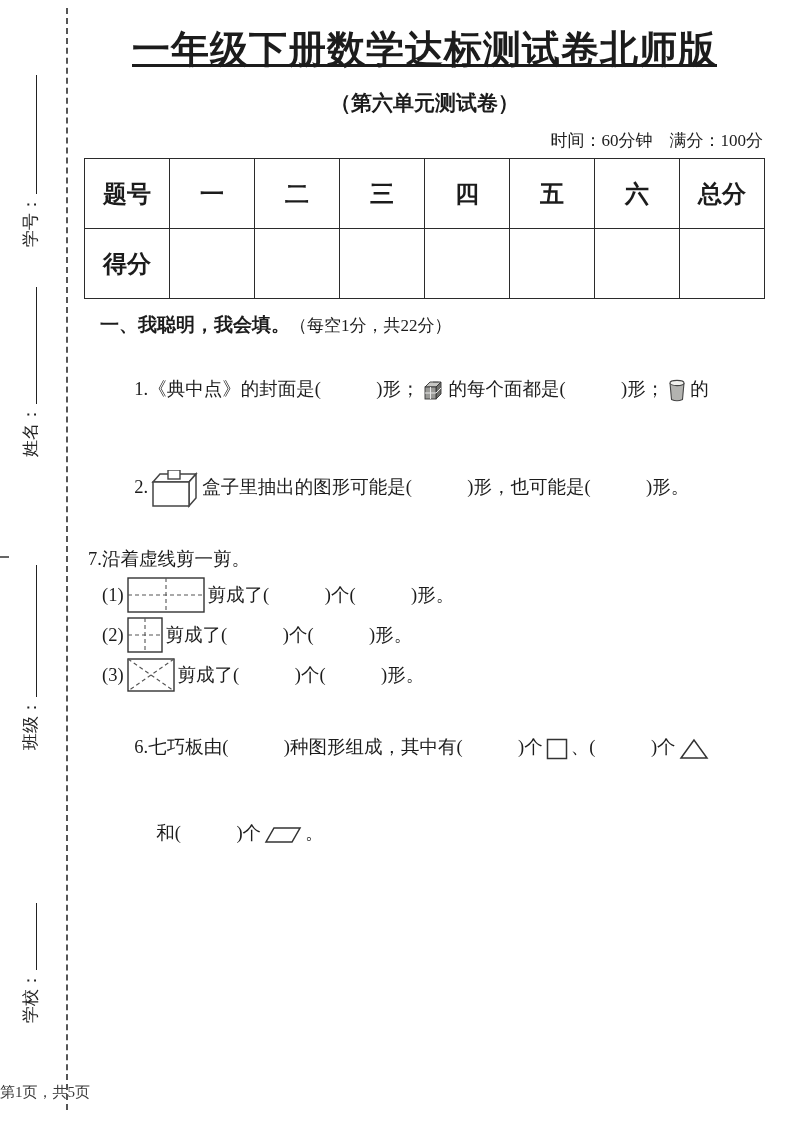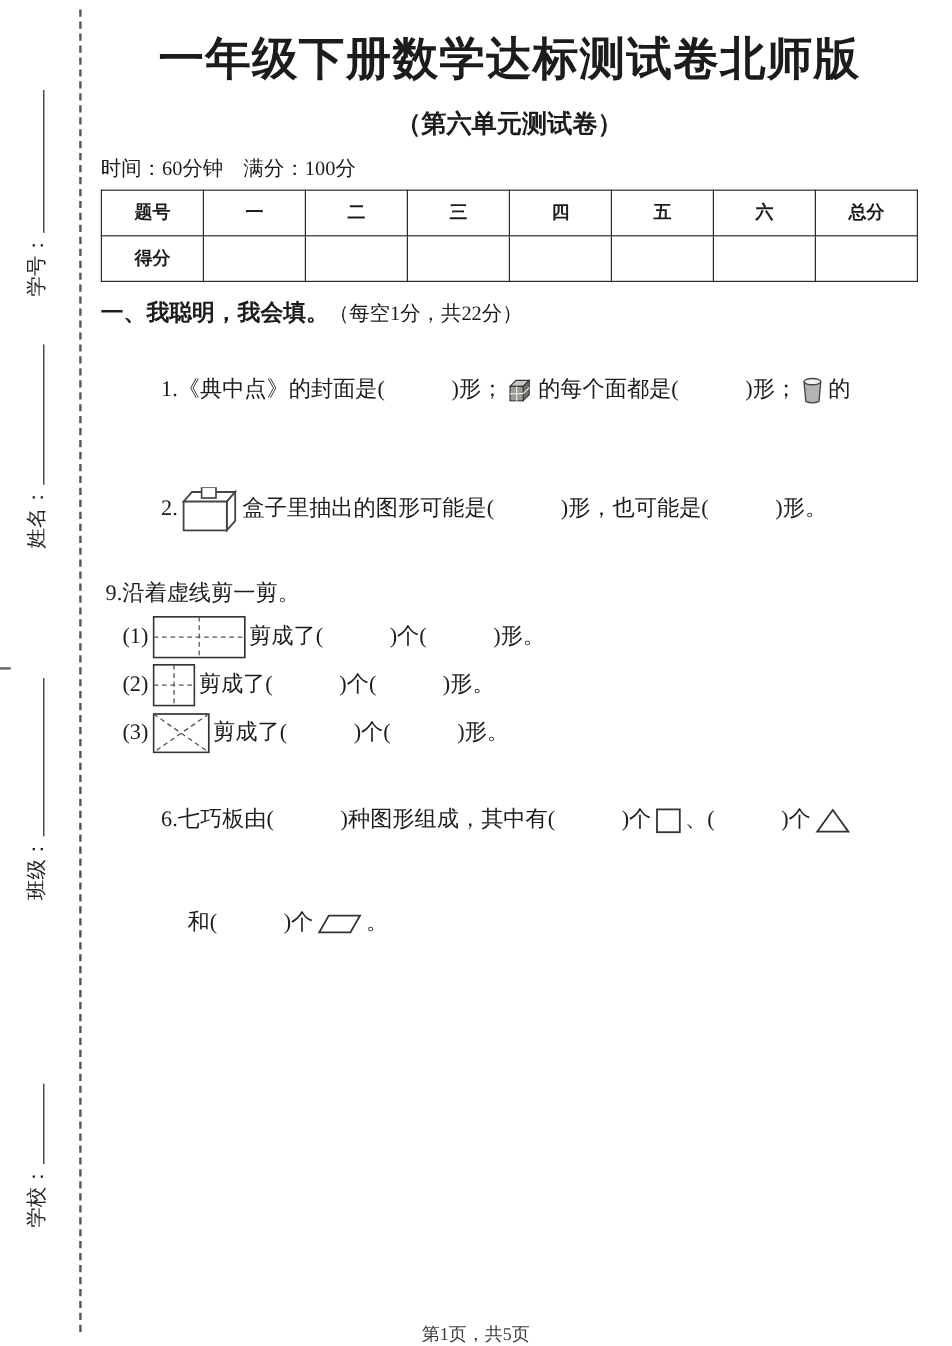--- a/index.html
+++ b/index.html
@@ -12,44 +12,44 @@
   .fold-mark { position:absolute; left:0; width:9px; border-top:2px solid #666; }
   .sidebar-field {
     position:absolute; height:26px; display:flex; align-items:flex-end;
     transform:rotate(-90deg); transform-origin:left top; font-size:17px; color:#222;
   }
   .sf-label { white-space:nowrap; line-height:22px; }
   .sf-line { flex:1; border-bottom:1.6px solid #222; margin-bottom:5px; margin-left:2px; }
 
   
   .content { position:absolute; left:84px; top:0; width:681px; }
-  .title { margin:24px 0 0; text-align:center; font-size:38px; font-weight:600; letter-spacing:1px; }
+  .title { margin:24px 0 0; text-align:center; font-size:38px; font-weight:600; letter-spacing:1px;text-decoration:underline; }
   .subtitle { margin:14px 0 0; text-align:center; font-size:21px; font-weight:600; }
-  .info-line { margin:12px 2px 6px 0; font-size:17px; }
+  .info-line { margin:12px 2px 6px 0; text-align:right; font-size:17px; }
 
   table.score { width:100%; border-collapse:collapse; table-layout:fixed; }
   table.score td { border:1.7px solid #2b2b2b; height:37px; text-align:center;
-    font-size:15px; font-weight:700; padding:0;font-family:Liberation Mono, monospace; }
+    font-size:24px; font-weight:700; padding:16px;font-family:Liberation Mono, monospace; }
 
-  .section-head { margin:13px 0 8px; font-size:19px; }
+  .section-head { margin:13px 16px 8px; font-size:19px; }
   .section-title { font-weight:700; }
   .section-note { font-size:17px; }
 
   .questions { font-size:18.5px; line-height:1.55; }
   .q { margin:0 0 9px 4px; }
   .q-line { min-height:30px; white-space:pre-wrap; }
   .indent { padding-left:22px; }
   .sub-item { padding-left:14px; min-height:40px; display:flex; align-items:center; white-space:pre-wrap; }
   .icon { display:inline-block; vertical-align:middle; margin:0 3px; line-height:0; }
   .sq-gray { display:inline-block; width:16px; height:16px; background:#c9c9c5;
     border:1.7px solid #555; vertical-align:-2px; margin:0 3px; }
 
   .fig3 { text-align:center; margin:4px 0 6px; }
 
-  .footer { position:absolute; bottom:0; left:0; width:100%; text-align:center;
+  .footer { position:absolute; bottom:20px; left:0; width:100%; text-align:left;
     font-size:15px; color:#3a3a3a; }
 </style>
 </head>
 <body>
 
 <div class="page">
 
   <div class="seal-line"></div>
   <div class="fold-mark" style="top:556px;"></div>
 
@@ -131,21 +131,21 @@
                 <polygon points="38,12 45,4 45,28 38,36" fill="#fff" stroke="#444" stroke-width="1.5"></polygon>
                 <rect x="2" y="12" width="36" height="24" fill="#fff" stroke="#444" stroke-width="1.5"></rect>
                 <rect x="17" y="0" width="12" height="9" fill="#fff" stroke="#444" stroke-width="1.4"></rect>
               </svg></span><span>盒子里抽出的图形可能是(　　　)形，也可能是(　　　)形。</span>
         </div>
       </div>
 
 
 
       <div class="q">
-        <div class="q-line">9.沿着虚线剪一剪。</div>
+        <div class="q-line">7.沿着虚线剪一剪。</div>
         <div class="sub-item">
           <span>(1)</span><span class="icon"><svg width="78" height="36" viewBox="0 0 78 36">
                 <rect x="1" y="1" width="76" height="34" fill="none" stroke="#333" stroke-width="1.4"></rect>
                 <line x1="1" y1="18" x2="77" y2="18" stroke="#555" stroke-width="1.1" stroke-dasharray="4 3"></line>
                 <line x1="39" y1="1" x2="39" y2="35" stroke="#555" stroke-width="1.1" stroke-dasharray="4 3"></line>
               </svg></span><span>剪成了(　　　)个(　　　)形。</span>
         </div>
         <div class="sub-item">
           <span>(2)</span><span class="icon"><svg width="36" height="36" viewBox="0 0 36 36">
                 <rect x="1" y="1" width="34" height="34" fill="none" stroke="#333" stroke-width="1.4"></rect>

